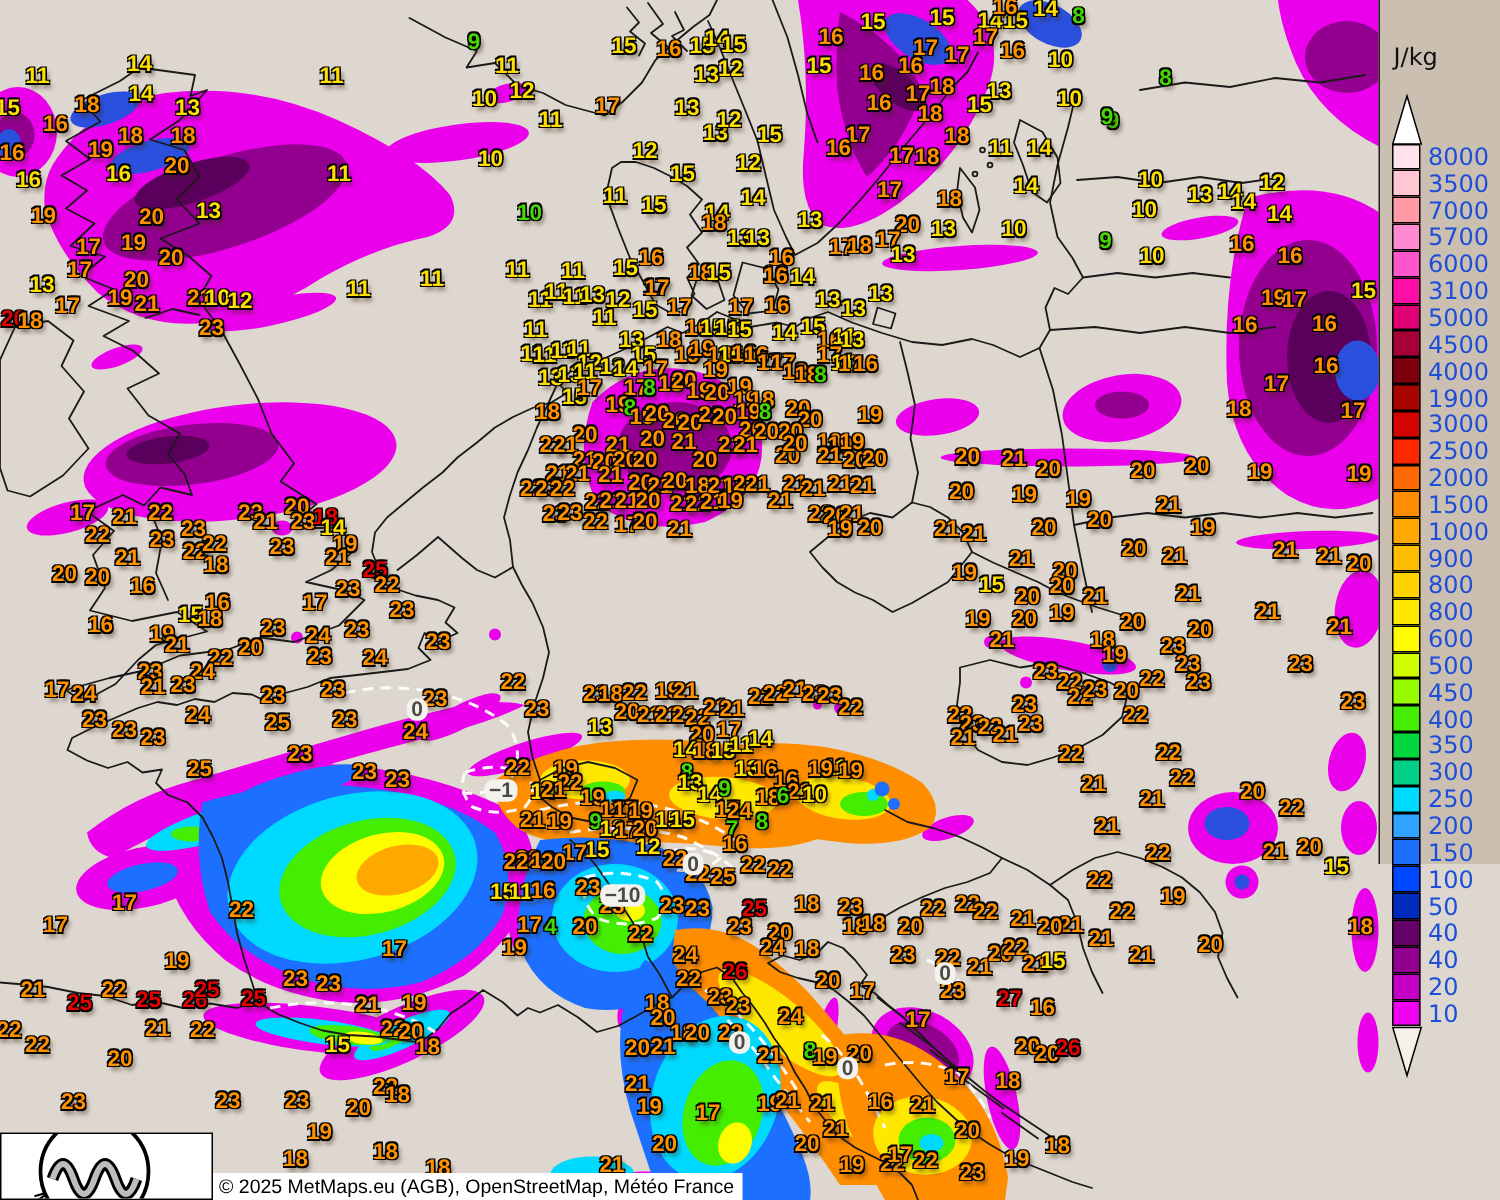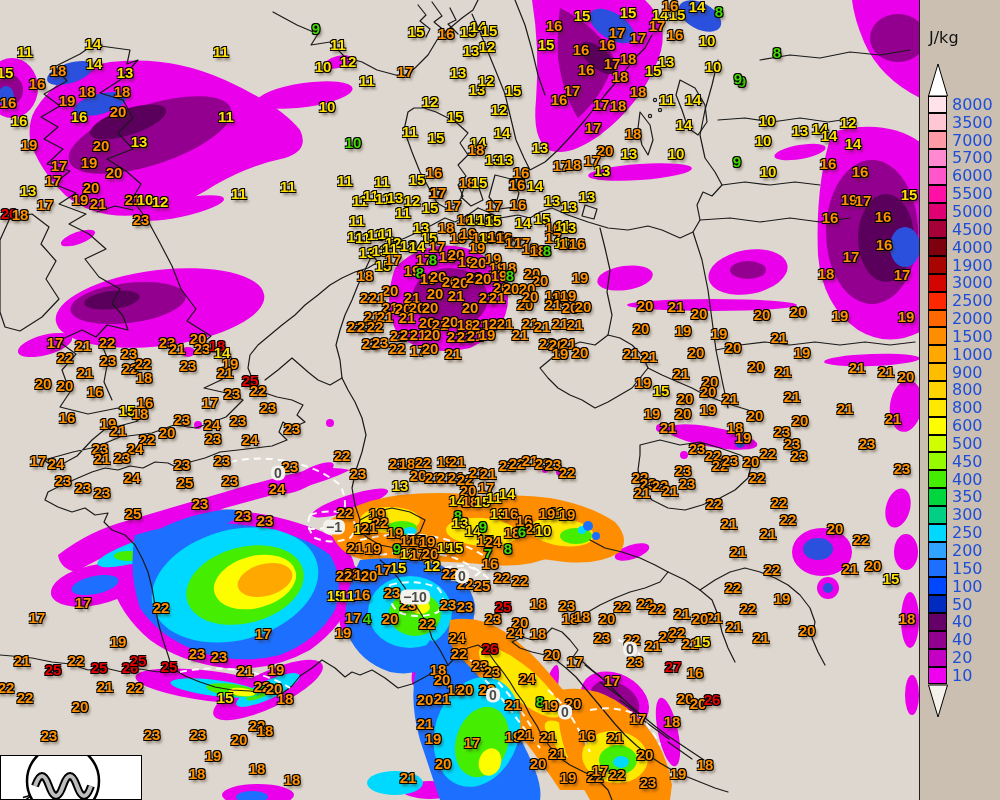--- a/index.html
+++ b/index.html
@@ -11,21 +11,21 @@
   svg{display:block}
   
   .titlebar{
     position:absolute;left:0;top:0;z-index:40;
     background:#ffffff;border:1px solid #000;
     font:bold 13px "Liberation Sans",sans-serif;color:#000;
     padding:2px 6px 3px 4px;white-space:nowrap;
   }
   
   .legend{
-    position:absolute;right:0;top:0;width:80px;height:800px;z-index:30;
+    position:absolute;right:0;top:0;width:80px;height:576px;z-index:30;
     background:#cbbfb2;border-left:1px solid #222;
   }
   .legend .unit{
     position:absolute;left:9px;top:28px;
     font:16px "DejaVu Sans",sans-serif;color:#111;
   }
   .legend .scale{position:absolute;left:8px;top:96px;}
   .legend-row{display:flex;align-items:center;height:17.85px;}
   .legend-swatch{
     width:19px;height:17.85px;box-sizing:border-box;
@@ -904,21 +904,21 @@
         <div class="legend-row">
           <div class="legend-swatch" style="background: rgb(255, 138, 210);"></div>
           <div class="legend-value">5700</div>
         </div>
         <div class="legend-row">
           <div class="legend-swatch" style="background: rgb(255, 87, 203);"></div>
           <div class="legend-value">6000</div>
         </div>
         <div class="legend-row">
           <div class="legend-swatch" style="background: rgb(255, 15, 165);"></div>
-          <div class="legend-value">5500</div>
+          <div class="legend-value">3100</div>
         </div>
         <div class="legend-row">
           <div class="legend-swatch" style="background: rgb(223, 0, 115);"></div>
           <div class="legend-value">5000</div>
         </div>
         <div class="legend-row">
           <div class="legend-swatch" style="background: rgb(166, 0, 57);"></div>
           <div class="legend-value">4500</div>
         </div>
         <div class="legend-row">
@@ -1031,14 +1031,15 @@
     <svg width="142" height="45">
       <circle cx="62" cy="25" r="36" fill="#fff" stroke="#000" stroke-width="2.5"></circle>
       <path d="M34,30 q7,-20 14,0 q7,20 14,0 q7,-20 14,0 q7,20 14,0" fill="none" stroke="#000" stroke-width="8"></path>
       <path d="M34,30 q7,-20 14,0 q7,20 14,0 q7,-20 14,0 q7,20 14,0" fill="none" stroke="#bdbdbd" stroke-width="4"></path>
       <path id="logoarc" d="M22,40 A42,42 0 0 0 104,46" fill="none"></path>
       <text font-family="Liberation Sans, sans-serif" font-size="12" font-weight="bold" fill="#000" letter-spacing="2">
         <textPath href="#logoarc">METMAPS</textPath>
       </text>
     </svg>
   </div>
+  <div class="copyright">© 2025 MetMaps.eu (AGB), OpenStreetMap, Météo France</div>
 
 </div>
 
 </body></html>

